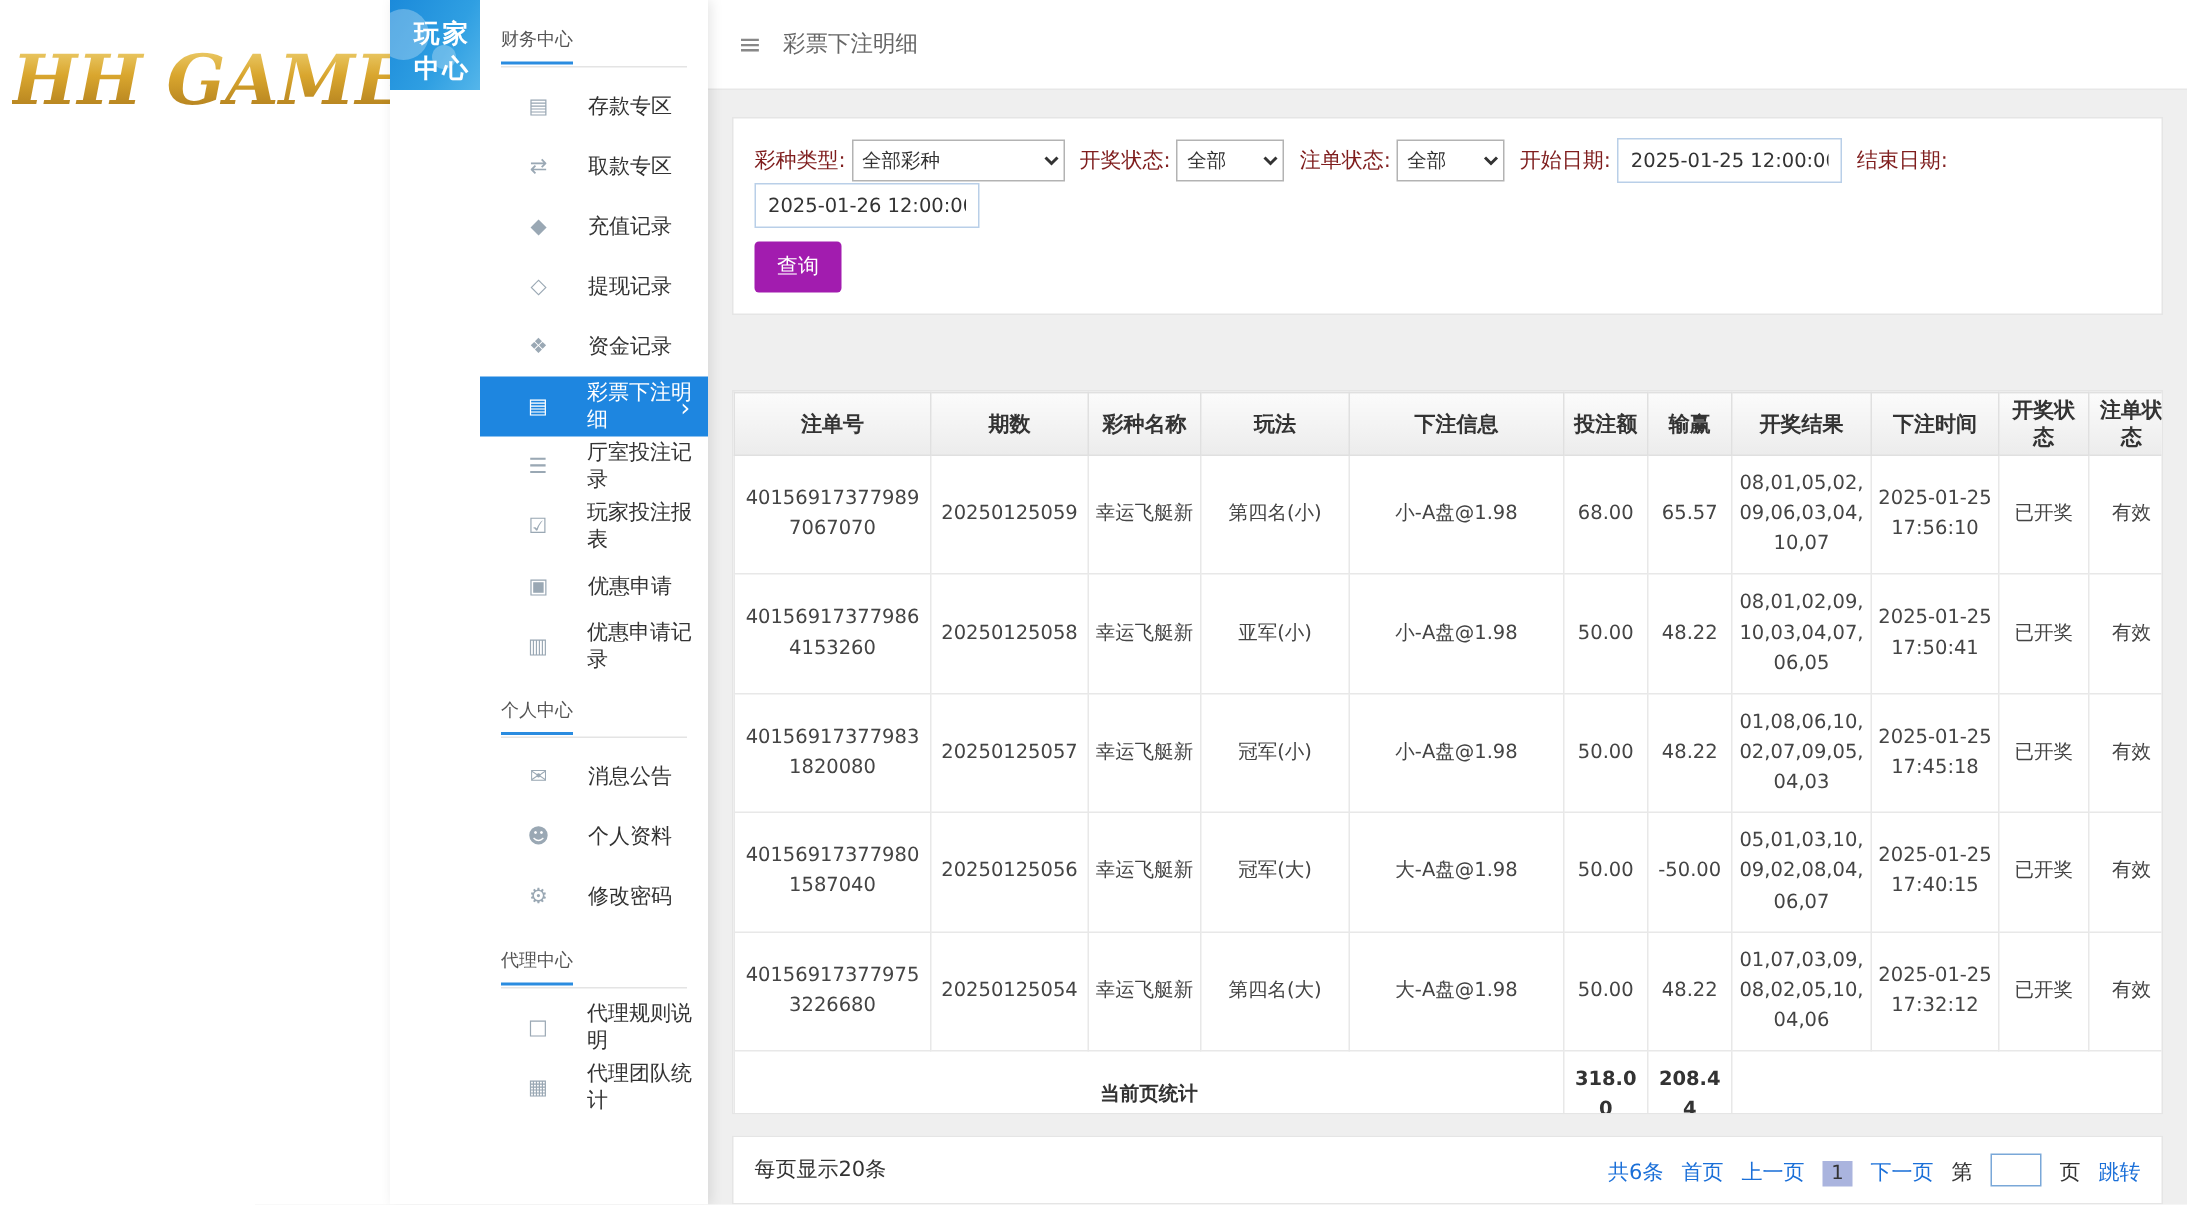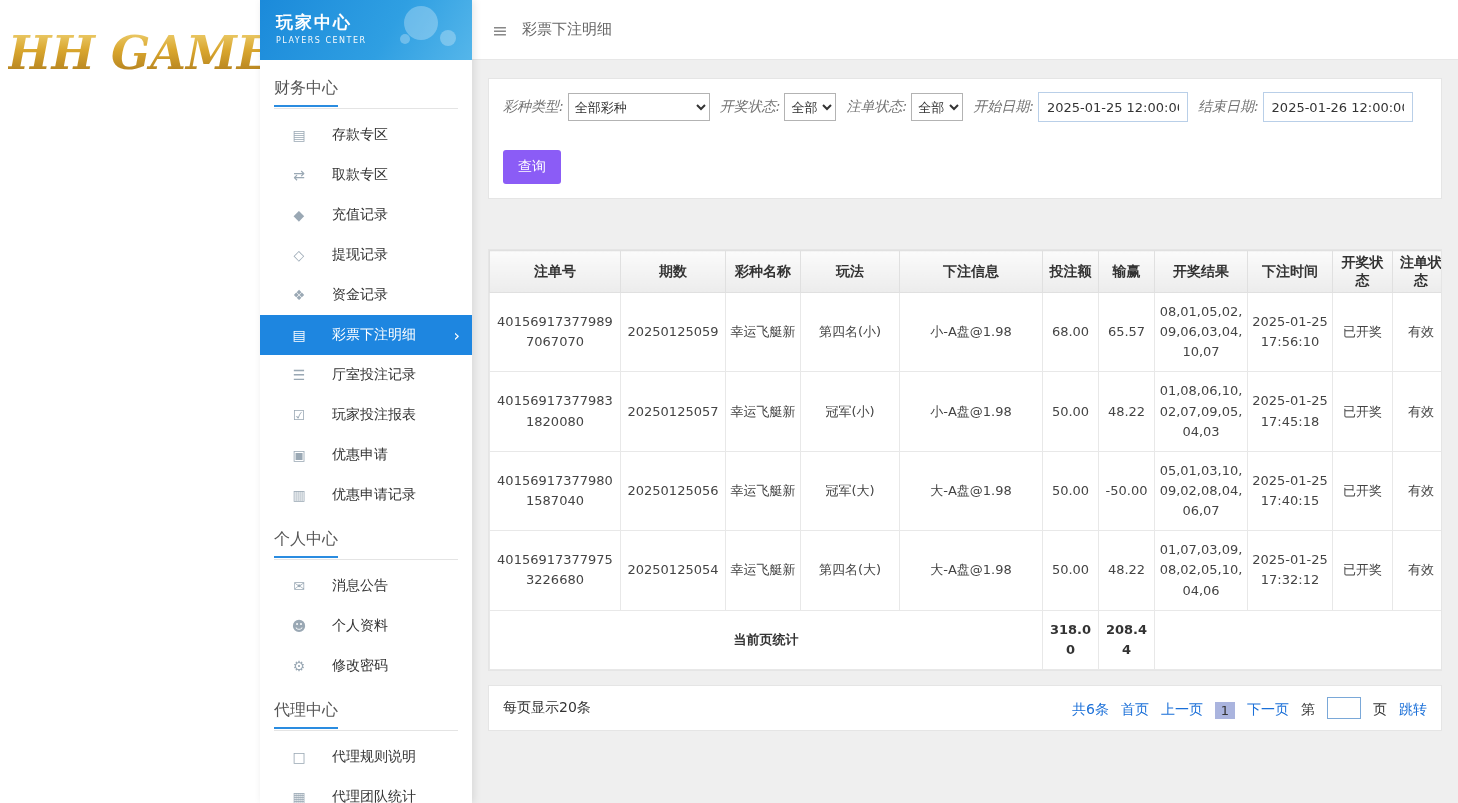--- a/index.html
+++ b/index.html
@@ -17,39 +17,39 @@
     font-style: italic; font-weight: bold; font-size: 46px; letter-spacing: 0px;
     white-space: nowrap;
     background: linear-gradient(180deg, #f2d87e 0%, #d9a62e 45%, #a8761a 100%);
     -webkit-background-clip: text; background-clip: text; color: transparent;
   }
 
   
   .sidebar {
     width: 212px; flex: 0 0 212px; background: #fff;
     box-shadow: 2px 0 8px rgba(0,0,0,.10); z-index: 2;
-    display: flex; flex-direction: column; overflow: hidden;
+    display: flex; flex-direction: row; overflow: hidden;
   }
   .sidebar-header {
     height: 60px; flex: 0 0 60px; position: relative; overflow: hidden;
     background: linear-gradient(120deg, #1b8ada 0%, #2f9fe2 60%, #55b6ea 100%);
     color: #fff; padding: 11px 0 0 16px;
   }
   .sidebar-header .bubble1, .sidebar-header .bubble2, .sidebar-header .bubble3 {
     position: absolute; border-radius: 50%; background: rgba(255,255,255,.28);
   }
   .bubble1 { width: 34px; height: 34px; right: 34px; top: 6px; }
   .bubble2 { width: 16px; height: 16px; right: 16px; top: 30px; background: rgba(255,255,255,.2); }
   .bubble3 { width: 10px; height: 10px; right: 62px; top: 34px; background: rgba(255,255,255,.18); }
   .sidebar-title { font-size: 17px; font-weight: bold; letter-spacing: 2px; }
   .sidebar-subtitle { font-size: 8px; letter-spacing: 1.5px; opacity: .95; margin-top: 2px; }
 
   .menu { flex: 1; overflow: hidden; padding-top: 4px; }
   .section-title {
-    margin: 14px 14px 6px 14px; font-size: 16px; color: #555;
+    margin: 14px 14px 6px 14px; font-size: 12px; color: #555;
     border-bottom: 1px solid #e4e4e4; padding-bottom: 9px;
   }
   .section-title span { border-bottom: 2px solid #2a8ce0; padding-bottom: 8px; }
   .menu-item {
     height: 40px; display: flex; align-items: center; padding-left: 30px;
     color: #333; cursor: pointer; position: relative; font-size: 14px;
   }
   .menu-item .mi-icon {
     width: 18px; text-align: center; color: #9aa8b4; font-size: 14px; margin-right: 24px;
   }
@@ -65,34 +65,34 @@
   }
   .hamburger { font-size: 19px; color: #888; margin-right: 14px; cursor: pointer; }
   .page-title { font-size: 15px; color: #666; }
 
   .content { padding: 18px 16px 0 16px; display: flex; flex-direction: column; gap: 14px; overflow: hidden; }
   .card { background: #fff; border: 1px solid #e5e5e5; }
 
   
   .filter-card { padding: 13px 14px 14px 14px; }
   .filter-row { display: flex; align-items: center; flex-wrap: wrap; }
-  .filter-label { color: #737373; margin: 0 4px 0 10px; font-size: 14px; font-style: italic; }
+  .filter-label { color: #7f1d1d; margin: 0 4px 0 10px; font-size: 14px; }
   .filter-label:first-child { margin-left: 0; }
   select {
     height: 28px; border: 1px solid #b3b3b3; background: #fff; color: #333;
     padding: 0 2px; font-size: 13px; font-family: inherit;
   }
   .sel-type { width: 142px; }
-  .sel-small { width: 52px; }
+  .sel-small { width: 72px; }
   .date-input {
     height: 30px; width: 150px; border: 1px solid #b9cfe8; padding: 0 8px;
     color: #333; font-size: 13px; font-family: inherit;
   }
   .btn-search {
-    margin-top: 28px; background: #8b5cf6; color: #fff; border: none; border-radius: 3px;
+    margin-top: 9px; background: #a21caf; color: #fff; border: none; border-radius: 3px;
     padding: 8px 15px; font-size: 14px; cursor: pointer; font-family: inherit;
   }
 
   
   .table-card { overflow: hidden; margin-top: 36px; }
   table { width: 100%; border-collapse: collapse; table-layout: fixed; }
   th {
     background: linear-gradient(#fbfbfb, #ececec); font-weight: bold; color: #333;
     height: 42px; border: 1px solid #e0e0e0; font-size: 14px; padding: 2px;
   }
@@ -268,20 +268,33 @@
                 <td>第四名(小)</td>
                 <td>小-A盘@1.98</td>
                 <td>68.00</td>
                 <td>65.57</td>
                 <td>08,01,05,02,09,06,03,04,10,07</td>
                 <td>2025-01-25 17:56:10</td>
                 <td>已开奖</td>
                 <td>有效</td>
               </tr>
               <tr>
+                <td>401569173779864153260</td>
+                <td>20250125058</td>
+                <td>幸运飞艇新</td>
+                <td>亚军(小)</td>
+                <td>小-A盘@1.98</td>
+                <td>50.00</td>
+                <td>48.22</td>
+                <td>08,01,02,09,10,03,04,07,06,05</td>
+                <td>2025-01-25 17:50:41</td>
+                <td>已开奖</td>
+                <td>有效</td>
+              </tr>
+              <tr>
                 <td>401569173779831820080</td>
                 <td>20250125057</td>
                 <td>幸运飞艇新</td>
                 <td>冠军(小)</td>
                 <td>小-A盘@1.98</td>
                 <td>50.00</td>
                 <td>48.22</td>
                 <td>01,08,06,10,02,07,09,05,04,03</td>
                 <td>2025-01-25 17:45:18</td>
                 <td>已开奖</td>

